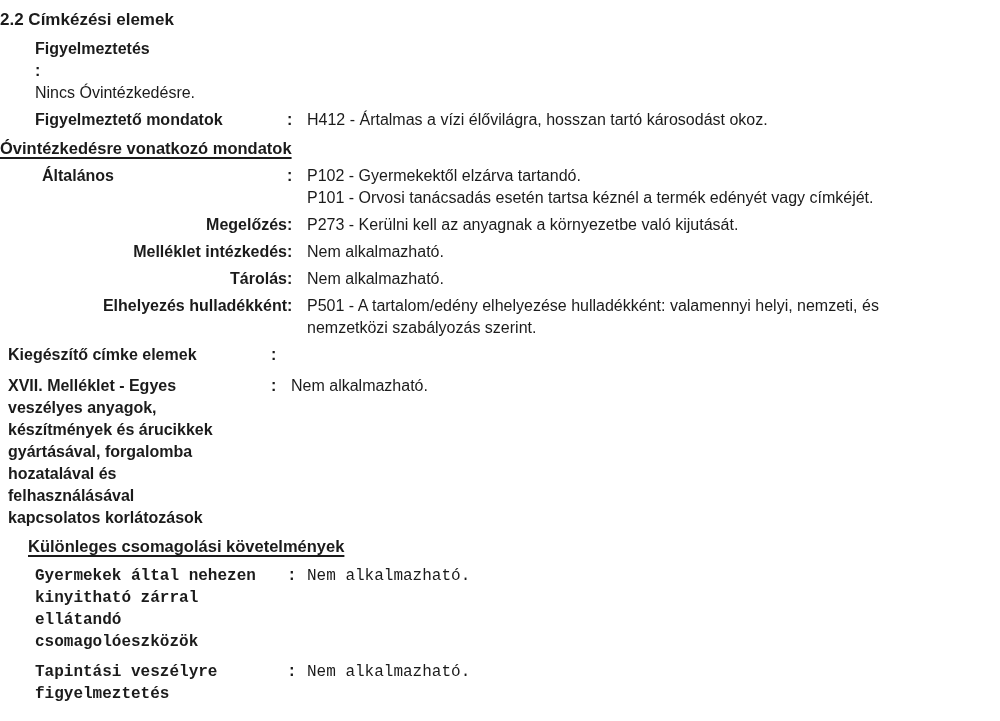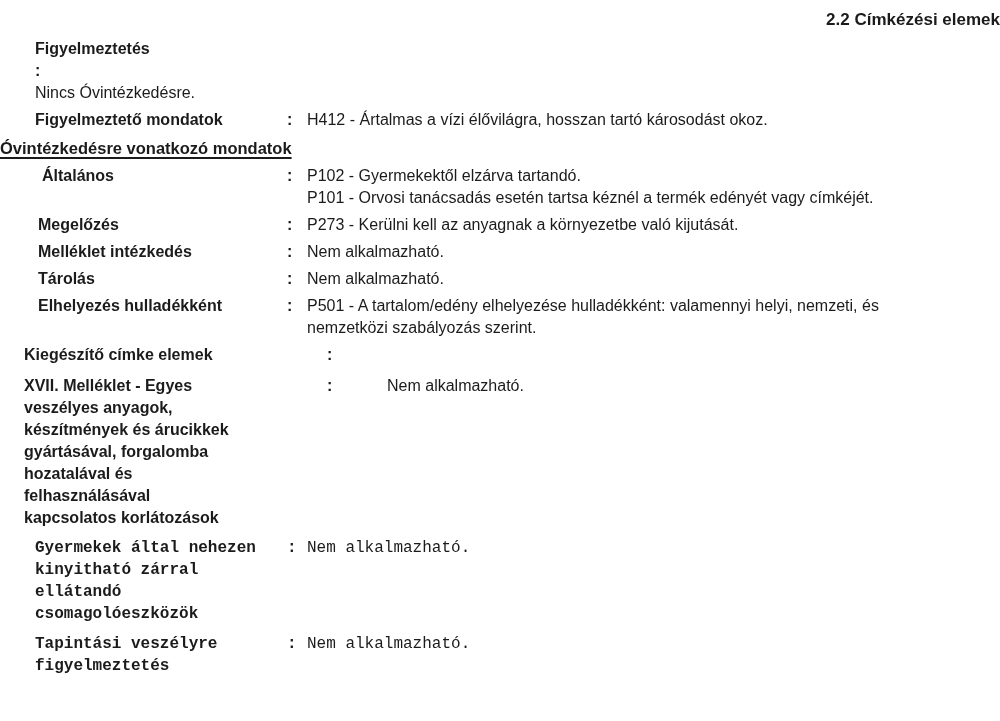--- a/index.html
+++ b/index.html
@@ -11,21 +11,20 @@
     font-family:"Liberation Sans","DejaVu Sans",sans-serif;
     color:#1b1b1b;
     font-size:16px;
     line-height:22px;
     padding-top:9px;
     overflow:hidden;
   }
   .title {
     font-size:17px;
     font-weight:700;
-    text-align:right;
   }
   .heading {
     font-weight:700;
     font-size:16.5px;
     text-decoration:underline;
     text-decoration-thickness:2px;
     text-underline-offset:3px;
     width:max-content;
   }
   .h0 { margin-top:6px; }
@@ -39,23 +38,23 @@
   .colon {
     flex:0 0 20px;
     font-weight:700;
     text-align:left;
   }
   .val { flex:1 1 auto; white-space:pre-line; }
   .vline { white-space:pre-line; }
 
   
   .ind35 { margin-left:35px; } .ind35 > .label { width:252px; }
-  .ind38 { margin-left:38px; } .ind38 > .label { width:249px; }
+  .ind38 { margin-left:38px; } .ind38 > .label { width:249px;text-align:right; }
   .ind42 { margin-left:42px; } .ind42 > .label { width:245px; }
-  .ind24 { margin-left:24px;gap:40px; } .ind24 > .label { width:263px; }
+  .ind24 { margin-left:8px; } .ind24 > .label { width:263px; }
 
   .mt5 { margin-top:5px; }
   .mt6 { margin-top:6px;justify-content:space-between; }
   .mt7 { margin-top:7px;flex-direction:column; }
   .mt8 { margin-top:8px;font-family:Liberation Mono, monospace; }
   .mt9 { margin-top:9px; }
 
   .sel {
     display:inline-block;
     width:12px; height:19px;
@@ -128,20 +127,21 @@
 veszélyes anyagok,
 készítmények és árucikkek
 gyártásával, forgalomba
 hozatalával és
 felhasználásával
 kapcsolatos korlátozások</div>
     <div class="colon">:</div>
     <div class="val">Nem alkalmazható.</div>
   </div>
 
+  <div class="heading h1">Különleges csomagolási követelmények</div>
 
   <div class="row ind35 mt8">
     <div class="label">Gyermekek által nehezen
 kinyitható zárral
 ellátandó
 csomagolóeszközök</div>
     <div class="colon">:</div>
     <div class="val">Nem alkalmazható.</div>
   </div>
 

